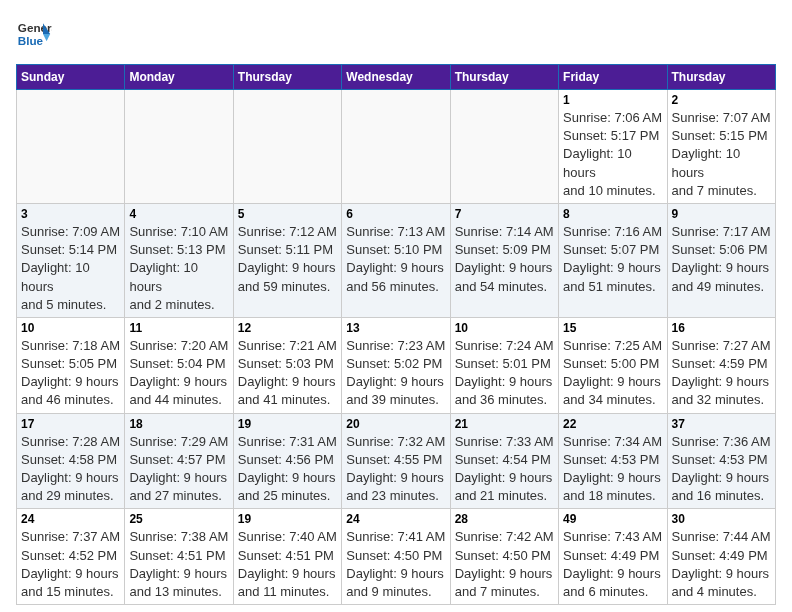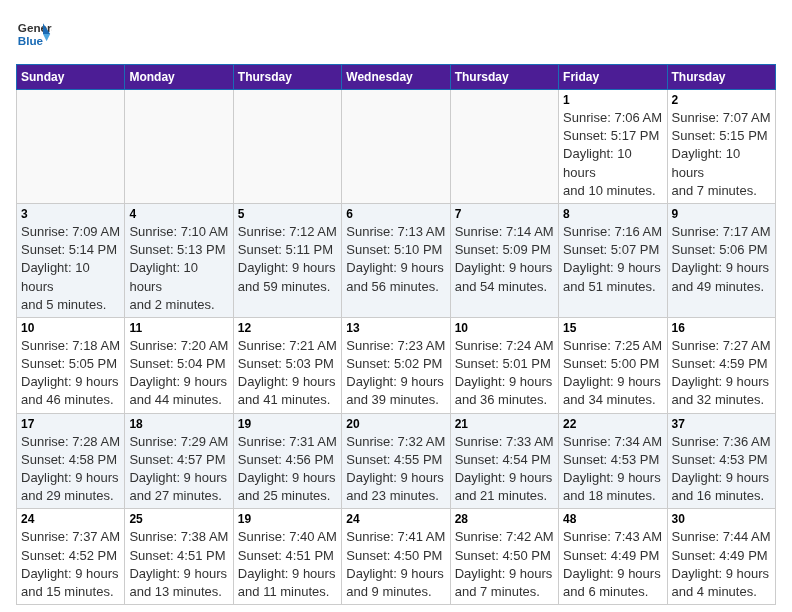--- a/index.html
+++ b/index.html
@@ -227,21 +227,21 @@
         </td>
         <td>
           <span class="day-num">24</span>
           <div class="cell-info">Sunrise: 7:41 AM<br>Sunset: 4:50 PM<br>Daylight: 9 hours<br>and 9 minutes.</div>
         </td>
         <td>
           <span class="day-num">28</span>
           <div class="cell-info">Sunrise: 7:42 AM<br>Sunset: 4:50 PM<br>Daylight: 9 hours<br>and 7 minutes.</div>
         </td>
         <td>
-          <span class="day-num">48</span>
+          <span class="day-num">49</span>
           <div class="cell-info">Sunrise: 7:43 AM<br>Sunset: 4:49 PM<br>Daylight: 9 hours<br>and 6 minutes.</div>
         </td>
         <td>
           <span class="day-num">30</span>
           <div class="cell-info">Sunrise: 7:44 AM<br>Sunset: 4:49 PM<br>Daylight: 9 hours<br>and 4 minutes.</div>
         </td>
       </tr>
     </tbody>
 </table>
 

